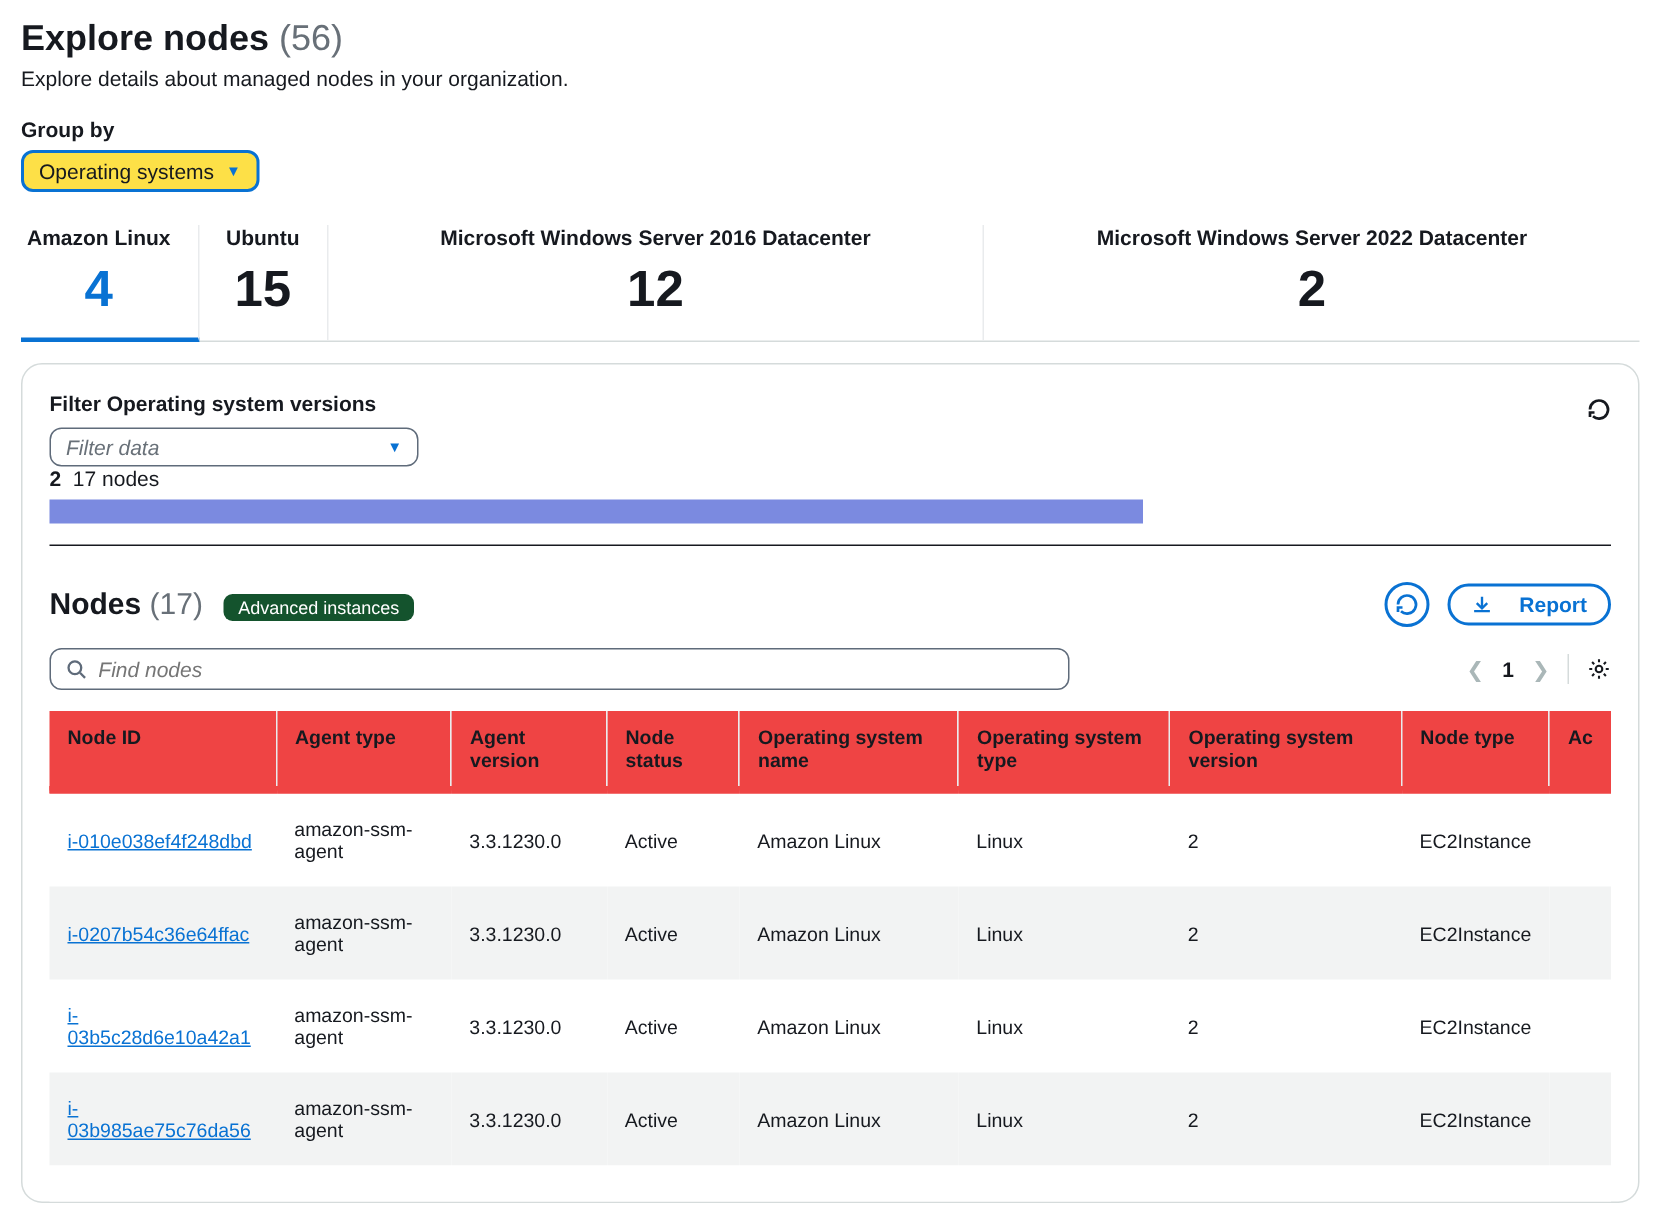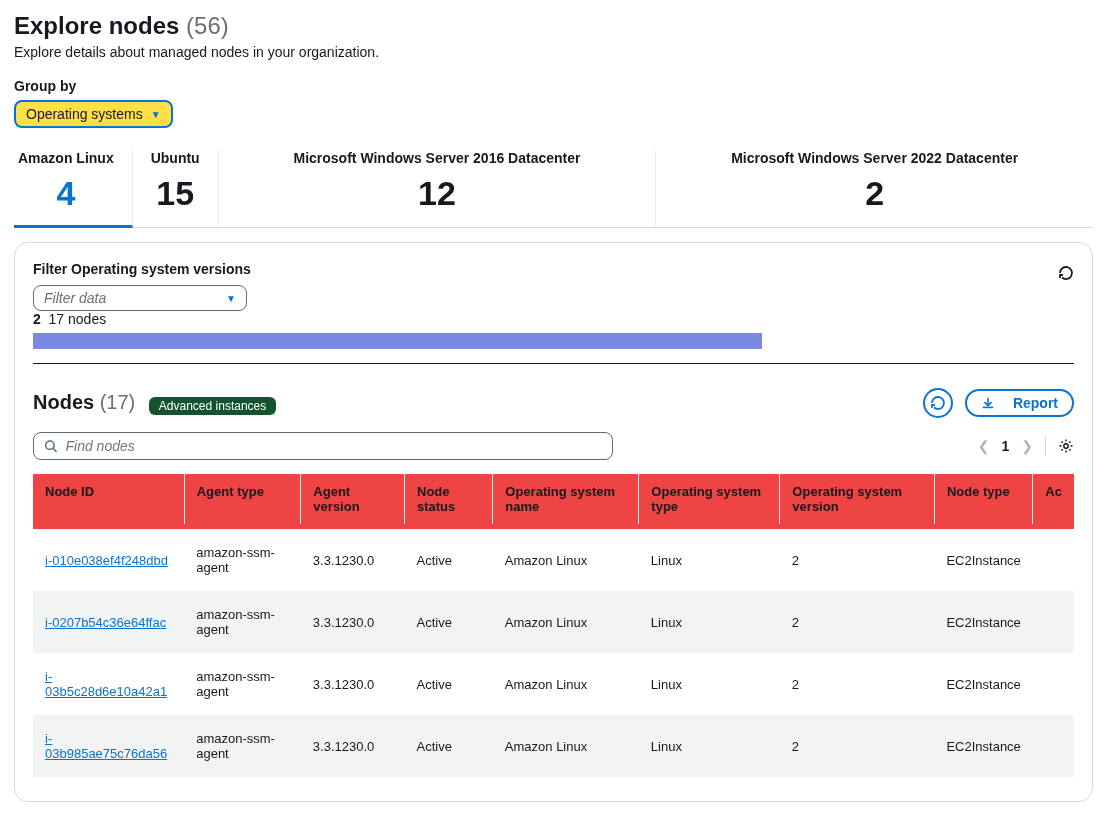--- a/index.html
+++ b/index.html
@@ -59,21 +59,21 @@
     display: flex;
     justify-content: space-between;
     align-items: flex-start;
   }
   .filter-title { font-weight: 700; font-size: 14px; }
   .filter-input {
     margin-top: 8px;
     border: 1px solid #5f6b7a;
     border-radius: 8px;
     padding: 4px 10px;
-    width: 214px;
+    width: 246px;
     display: inline-flex;
     align-items: center;
     justify-content: space-between;
     cursor: pointer;
   }
   .filter-input .placeholder { color: #687078; font-style: italic; }
   .filter-input .caret { color: #0972d3; font-size: 10px; }
   .refresh-icon {
     width: 16px; height: 16px;
     cursor: pointer;
@@ -123,21 +123,21 @@
   .search-row {
     margin-top: 14px;
     display: flex;
     justify-content: space-between;
     align-items: center;
   }
   .search-box {
     border: 1px solid #5f6b7a;
     border-radius: 8px;
     padding: 5px 10px;
-    width: 580px;
+    width: 680px;
     display: flex;
     align-items: center;
     gap: 8px;
   }
   .search-box input {
     border: none;
     outline: none;
     width: 100%;
     font-style: italic;
     font-size: 14px;

